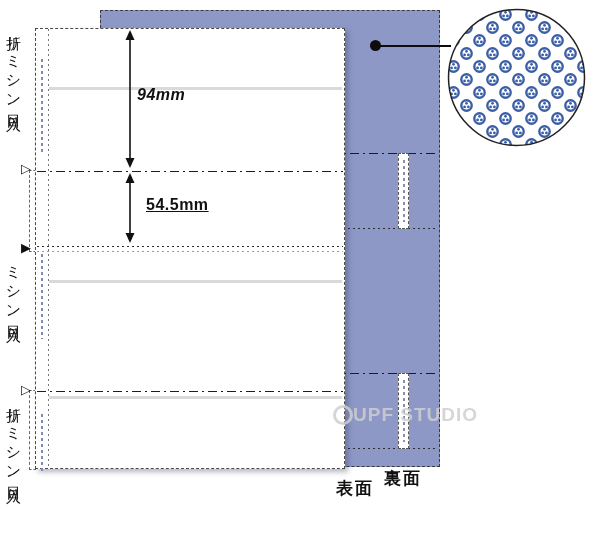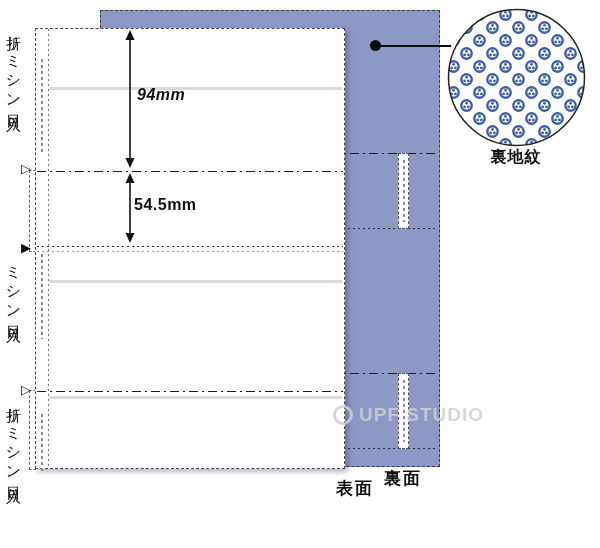--- a/index.html
+++ b/index.html
@@ -71,21 +71,21 @@
     position:absolute; left:29px; width:7px; background:#ffffff;
     border:1px dashed #666; box-sizing:border-box; z-index:1;
   }
   
   .dim-svg { position:absolute; left:120px; top:29px; z-index:3; }
   .dim-label {
     position:absolute; z-index:3; font-size:16px; font-weight:600;
     letter-spacing:0.5px; white-space:nowrap;
   }
   .dim-94 { left:137px; top:86px;font-style:italic; }
-  .dim-545 { left:134px; top:196px; }
+  .dim-545 { left:146px; top:196px;text-decoration:underline; }
   
   .vtext {
     position:absolute; writing-mode:vertical-rl; text-orientation:upright;
     font-size:15px; letter-spacing:2px; line-height:1.1; z-index:4;
     white-space:nowrap;
   }
   .marker { position:absolute; font-size:13px; z-index:4; }
   .a1-text { left:5px;  top:24px; }
   .a1-marker { left:21px; top:161px; }
   .a2-marker { left:21px; top:240px; }
@@ -97,21 +97,21 @@
     position:absolute; left:297px; top:477px; z-index:4;
     font-size:17px; font-weight:600; letter-spacing:2px;margin-left:39px;
   }
   .back-label {
     position:absolute; left:384px; top:467px; z-index:4;
     font-size:17px; font-weight:600; letter-spacing:2px;
   }
   
   .watermark {
     position:absolute; left:333px; top:404px; z-index:5; display:flex;
-    align-items:center; gap:6px; opacity:0.85;
+    align-items:center; opacity:0.85;
   }
   .watermark-ring {
     width:20px; height:20px; border:3px solid #cfcfcf; border-radius:50%;
     box-sizing:border-box;
   }
   .watermark-text {
     font-size:19px; font-weight:bold; letter-spacing:1px; color:#cfcfcf;
   }
 </style>
 </head>
@@ -182,21 +182,20 @@
           <circle cx="8.4" cy="7.9" r="1.4"></circle>
           <circle cx="19.5" cy="17.3" r="1.4"></circle>
           <circle cx="17.6" cy="20.9" r="1.4"></circle>
           <circle cx="21.4" cy="20.9" r="1.4"></circle>
         </g>
       </pattern>
     </defs>
     <circle cx="69.5" cy="69.5" r="68" fill="#ffffff" stroke="none"></circle>
     <circle cx="69.5" cy="69.5" r="68" fill="url(#knot)" stroke="#222" stroke-width="1.5"></circle>
   </svg>
-  <div class="pattern-caption">裏地紋</div>
 
   <div class="front-label">表面</div>
   <div class="back-label">裏面</div>
 
   <div class="watermark">
     <div class="watermark-ring"></div>
     <div class="watermark-text">UPF STUDIO</div>
   </div>
 
 </div>

